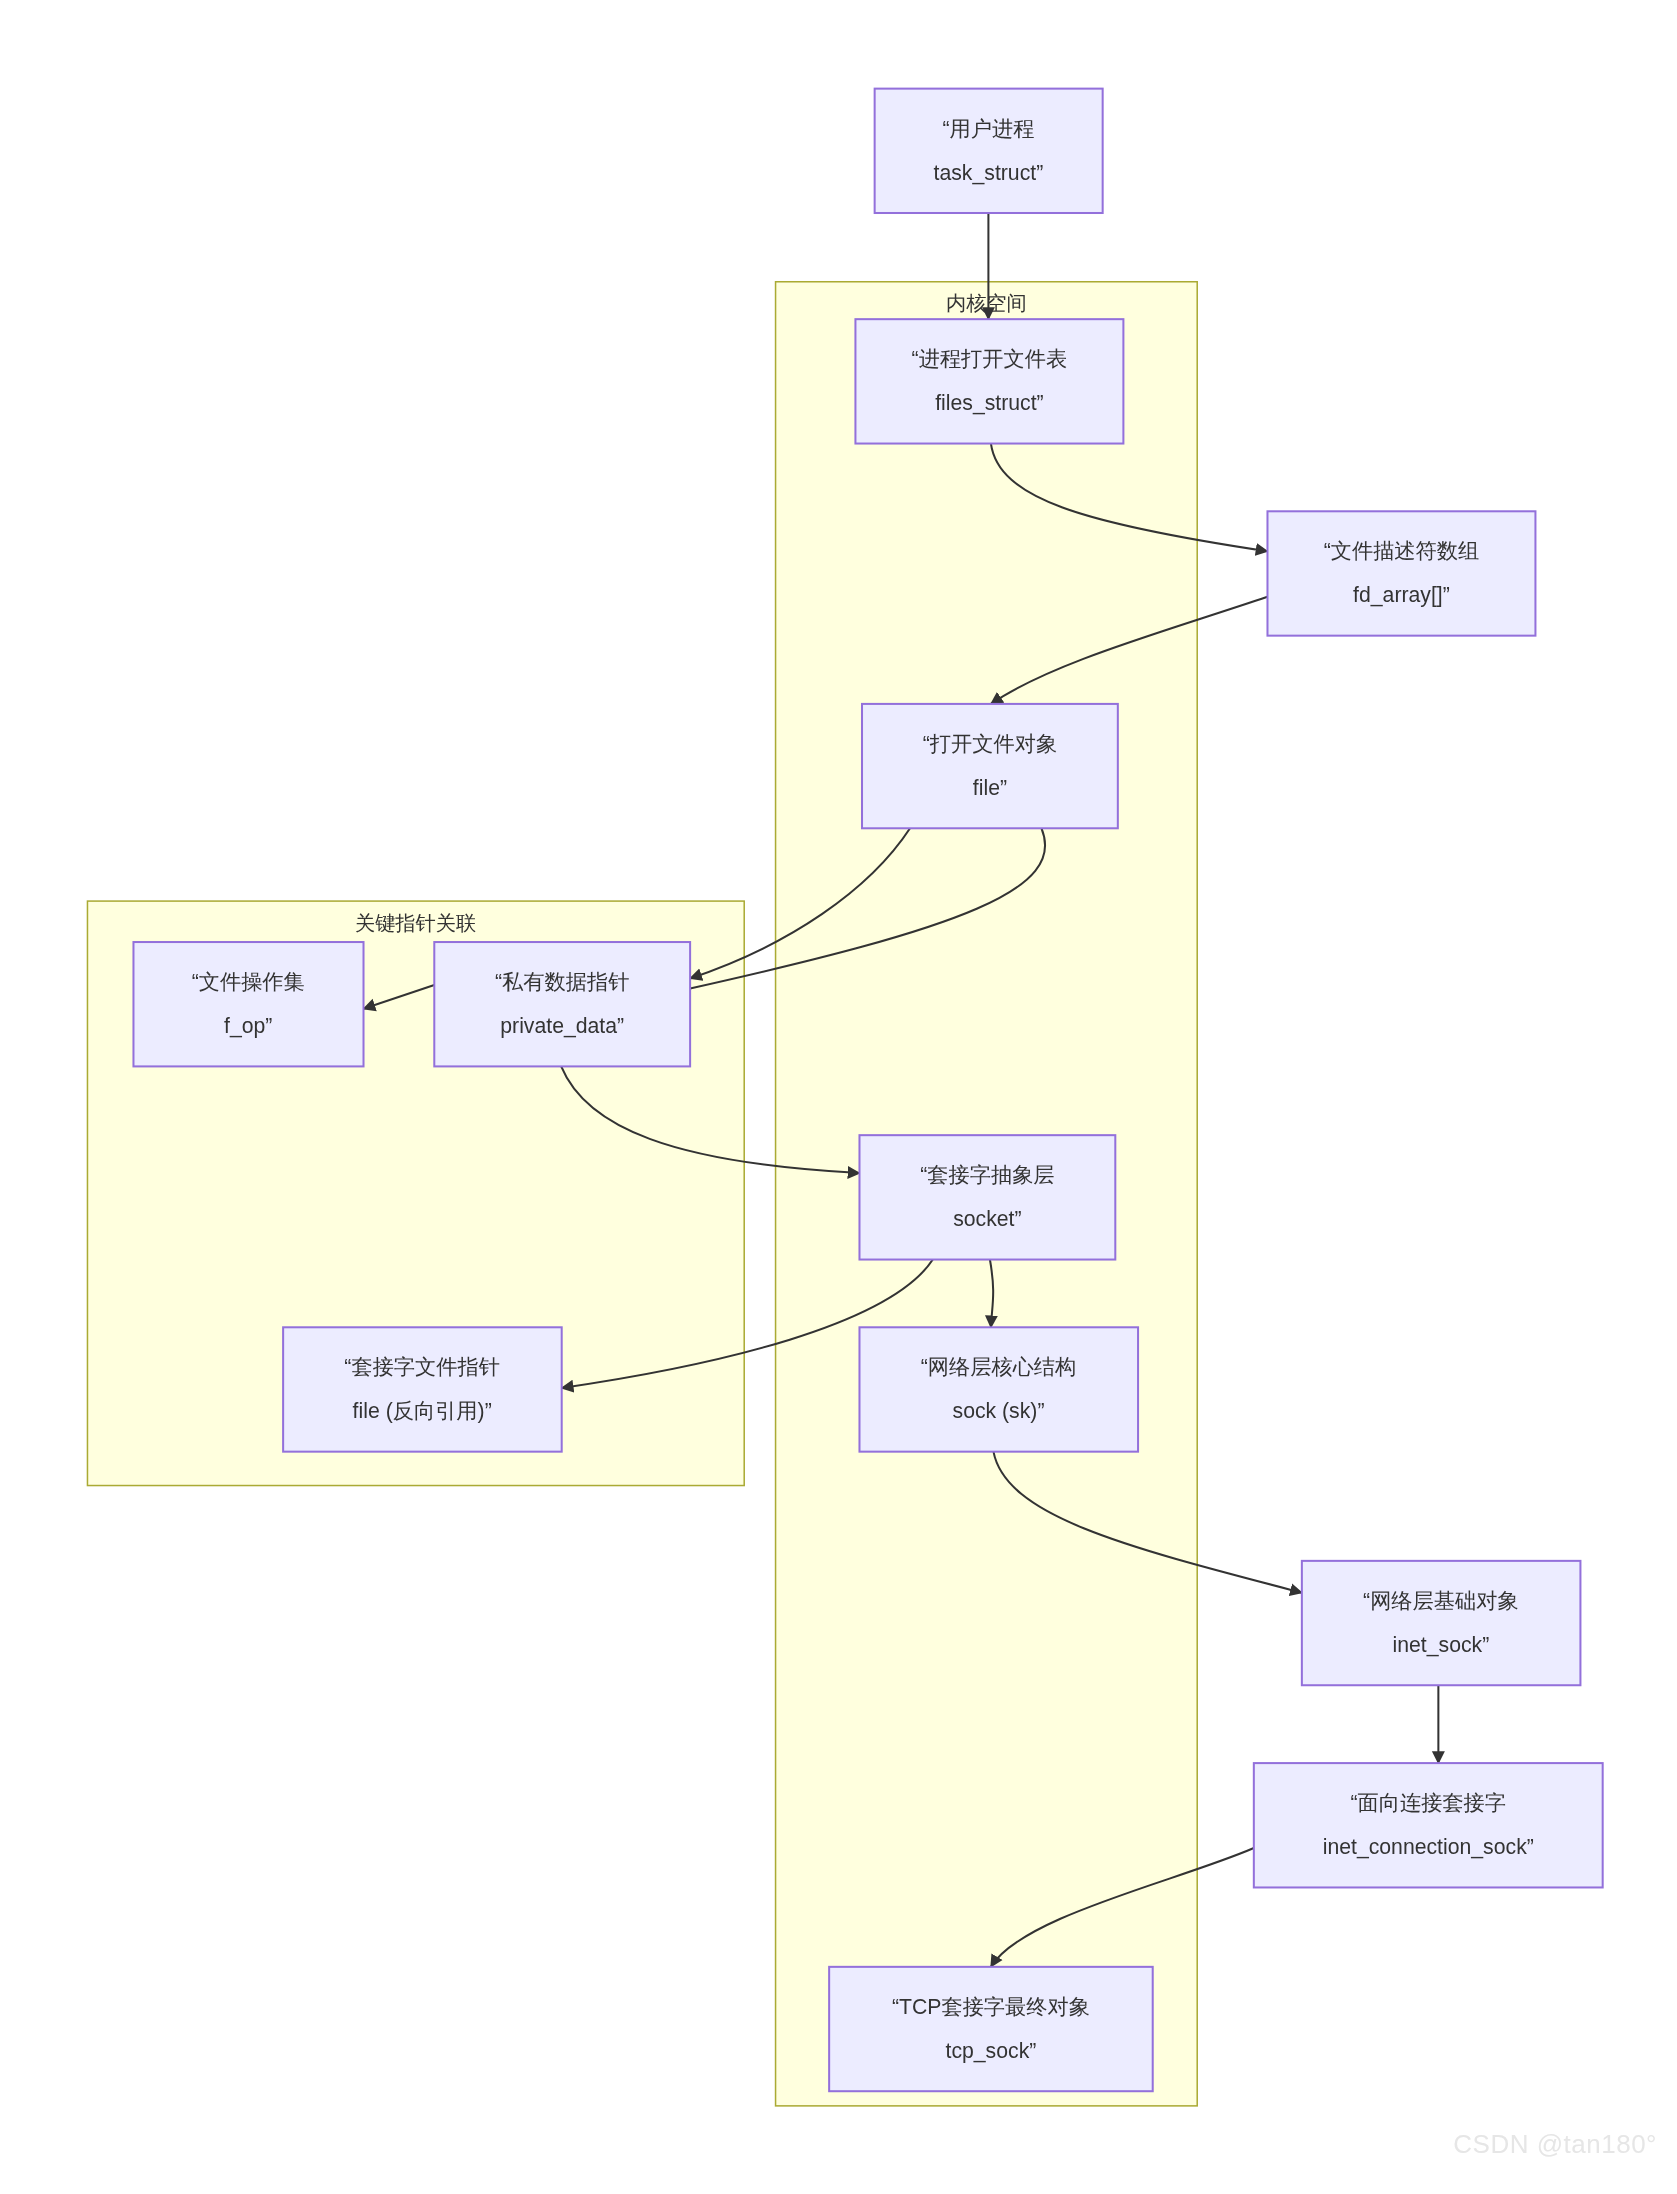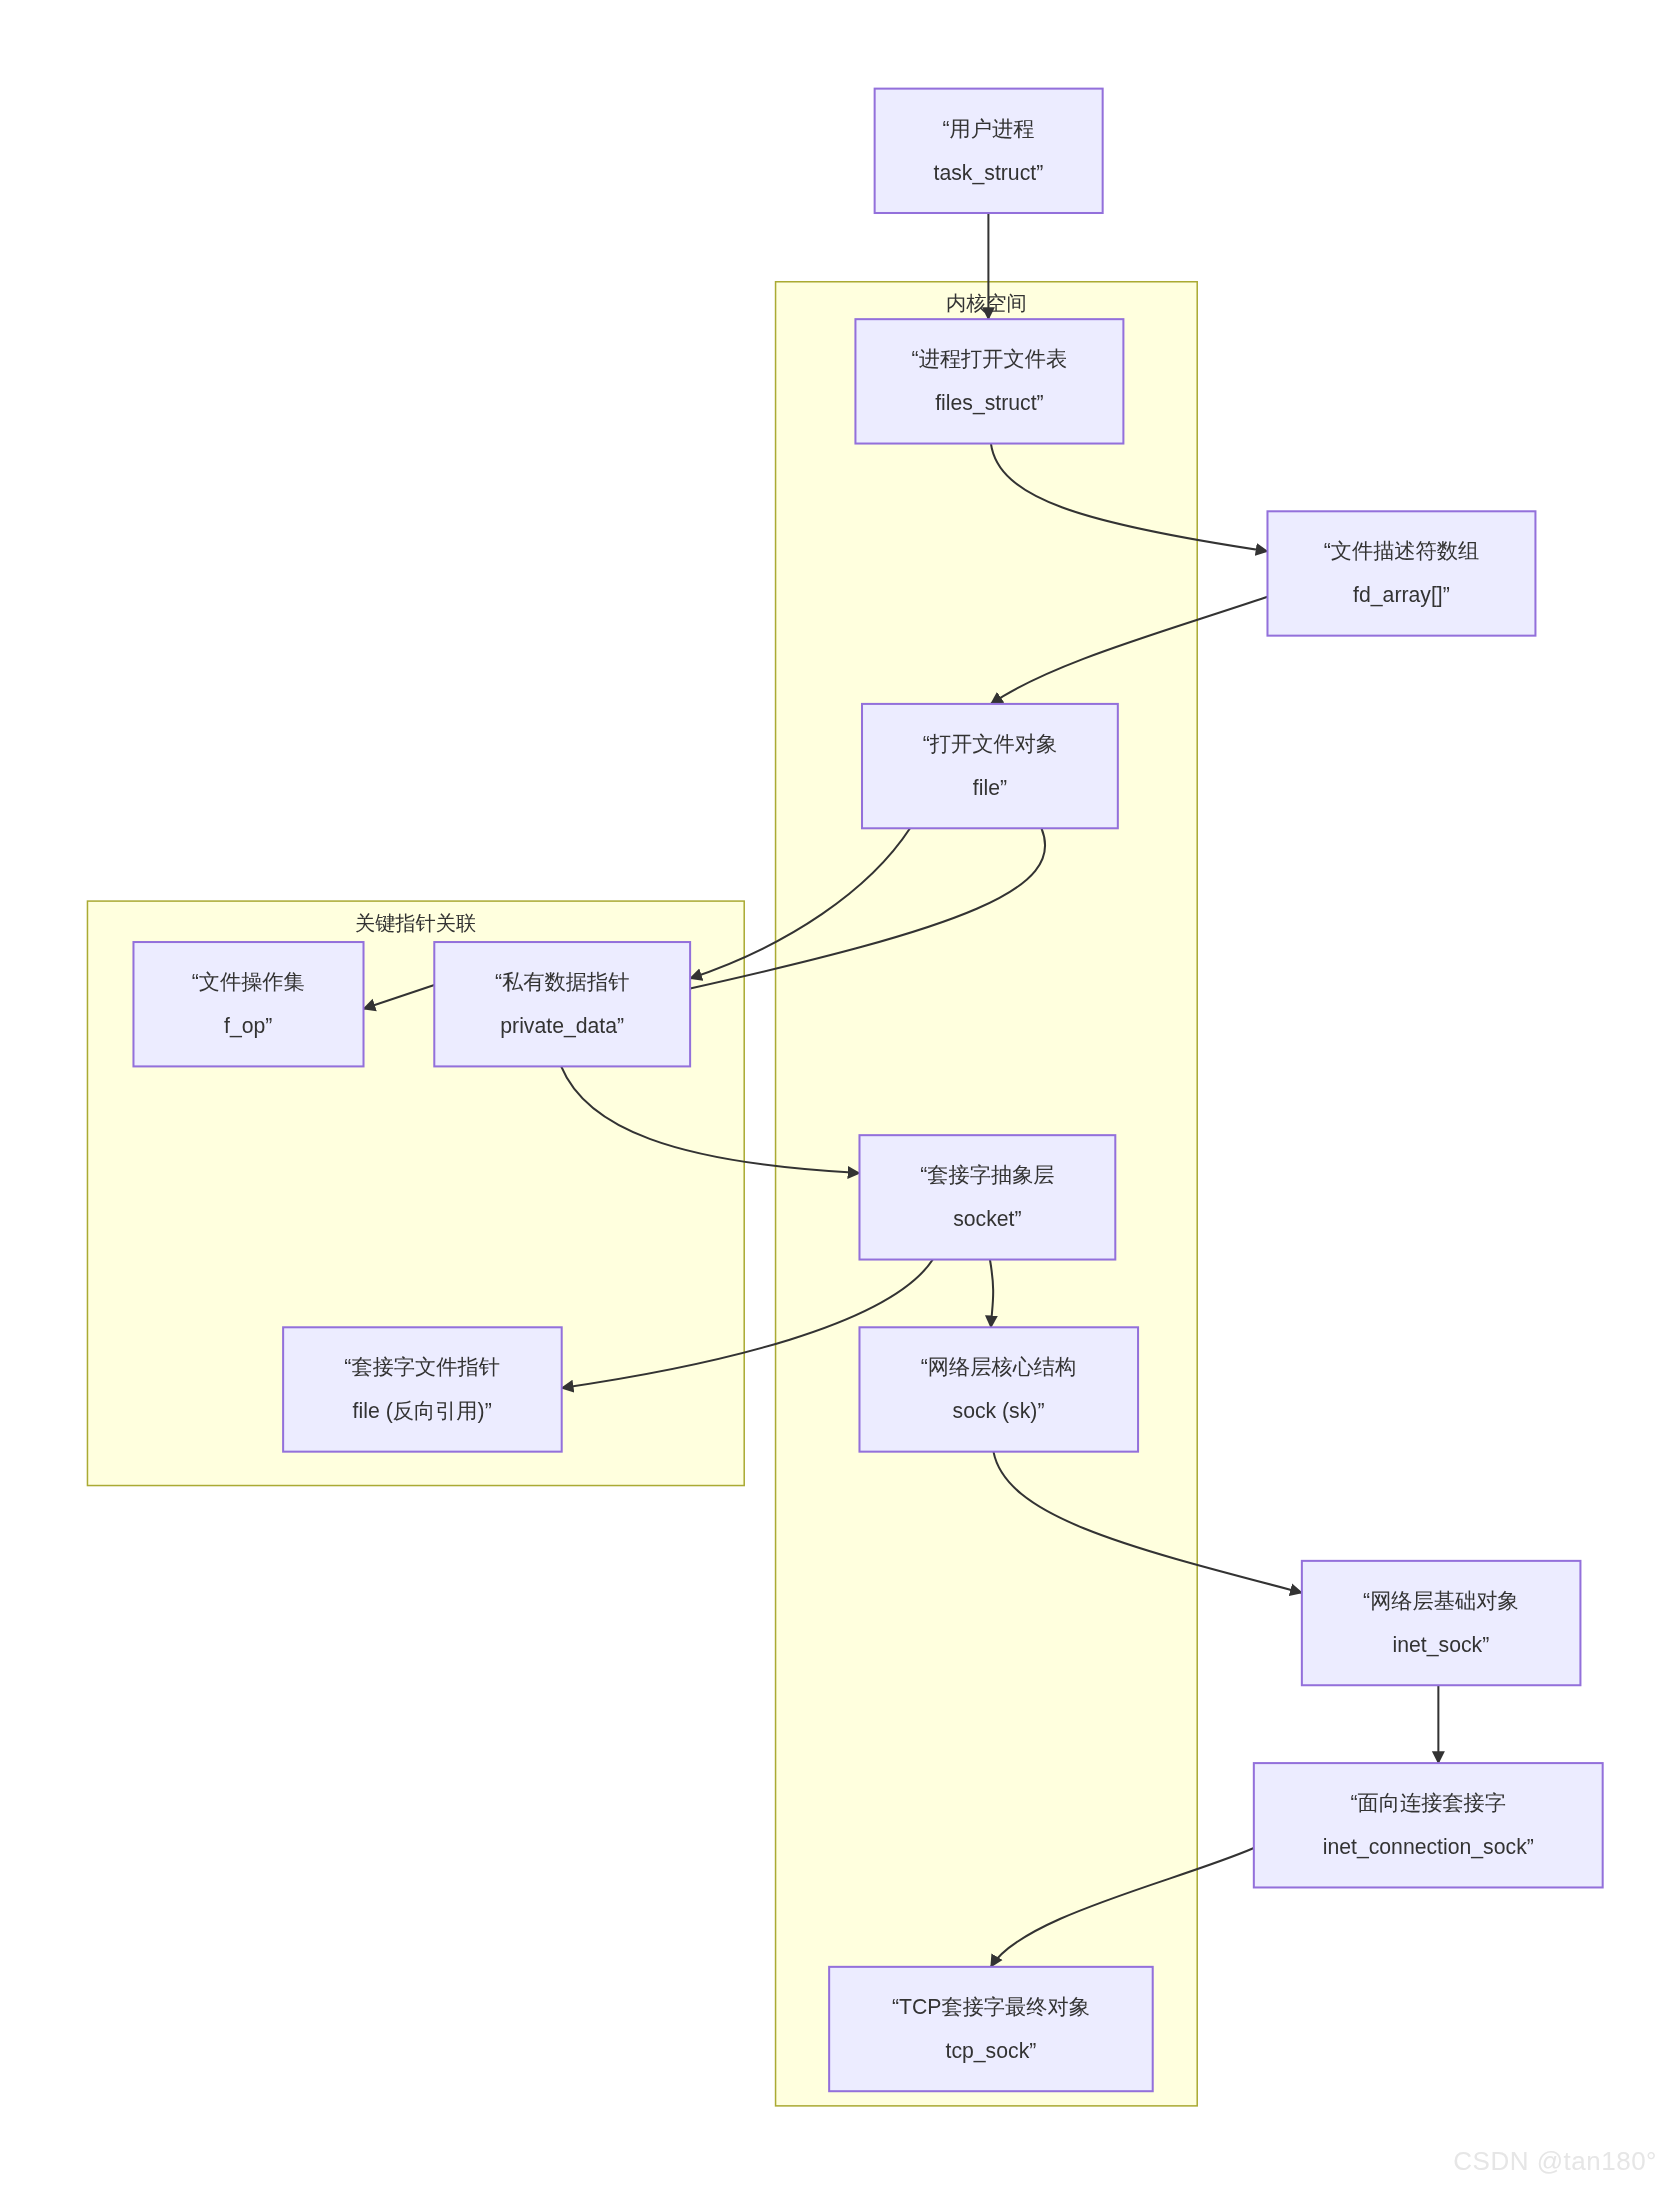--- a/index.html
+++ b/index.html
@@ -34,21 +34,21 @@
     text-anchor:middle;
   }
   .edge-path{
     fill:none;
     stroke:#333333;
     stroke-width:4;
   }
   .watermark{
     position:absolute;
     right:20px;
-    bottom:17px;
+    bottom:34px;
     font-family:"Liberation Sans","DejaVu Sans",sans-serif;
     font-size:26px;
     color:#e6e6e6;
     letter-spacing:0.5px;
     user-select:none;
     white-space:nowrap;
   }
 </style>
 </head>
 <body>

